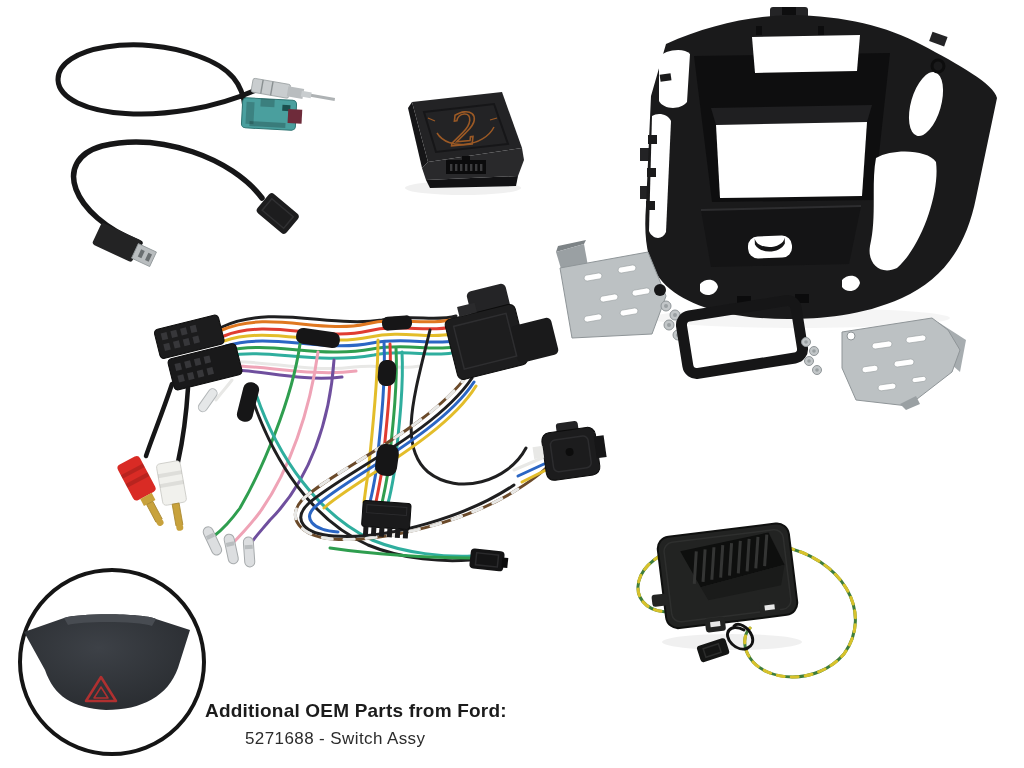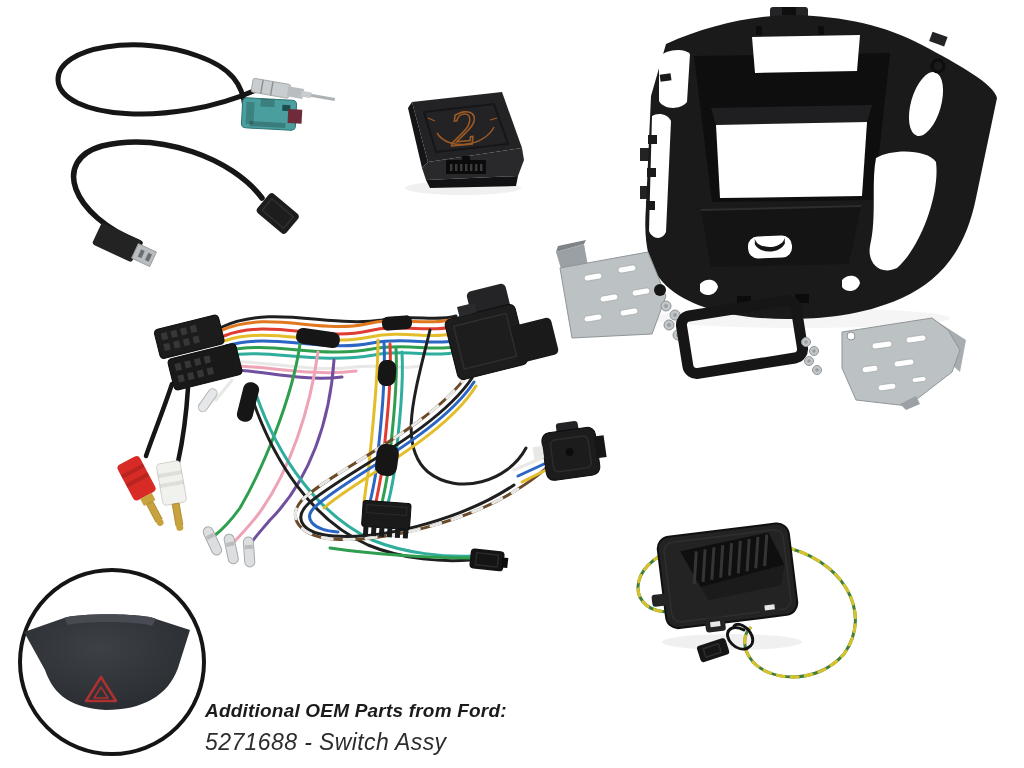--- a/index.html
+++ b/index.html
@@ -1,22 +1,22 @@
 <!DOCTYPE html>
 <html style="--facia: #1a1a1b; --metal: #bcc1c3; --metal-dark: #8f9598; --chrome: #c9cdcf; --fakra-teal: #4a9f9e; --fakra-maroon: #6e2b3a; --rca-red: #d92b25; --rca-white: #f1f1ed; --gold: #c8a23c; --logo-orange: #a85f25; --hazard-red: #b03030; --switch-gray: #33363a; --wire-red: #e03c31; --wire-yellow: #e3bd2a; --wire-blue: #2b66c4; --wire-green: #2f9e4f; --wire-teal: #2fae9e; --wire-pink: #efa3b6; --wire-purple: #6f4f9e; --wire-orange: #e07820; --wire-brown: #6b4a2a; --wire-black: #1f1f20; --wire-white: #e8e8e6; --background: #ffffff;"><head>
 <meta charset="utf-8">
 <style>
   html,body{margin:0;padding:0;background:#fff;}
   .stage{position:relative;width:1024px;height:768px;overflow:hidden;
          background:var(--background,#ffffff);
          font-family:"Liberation Sans",sans-serif;}
   .stage svg{position:absolute;left:0;top:0;}
   .caption{position:absolute;left:205px;top:700px;color:#1b1b1b;}
-  .cap1{font-size:19px;font-weight:bold;font-style:italic;letter-spacing:.2px;}
-  .cap2{font-size:23px;font-style:italic;margin-top:7px;color:#2c2c2c;letter-spacing:.4px;}
+  .cap1{font-size:19px;font-weight:bold;letter-spacing:.2px;}
+  .cap2{font-size:17px;margin-top:7px;color:#2c2c2c;letter-spacing:.4px;margin-left:40px;}
 
   .f-facia{fill:var(--facia)}
   .f-metal{fill:var(--metal)}
   .f-chrome{fill:var(--chrome)}
   .f-fakra{fill:var(--fakra-teal)}
   .f-fakra-maroon{fill:var(--fakra-maroon)}
   .f-rca-red{fill:var(--rca-red)}
   .f-rca-white{fill:var(--rca-white)}
   .f-gold{fill:var(--gold)}
   .s-logo{stroke:var(--logo-orange);fill:none;}

